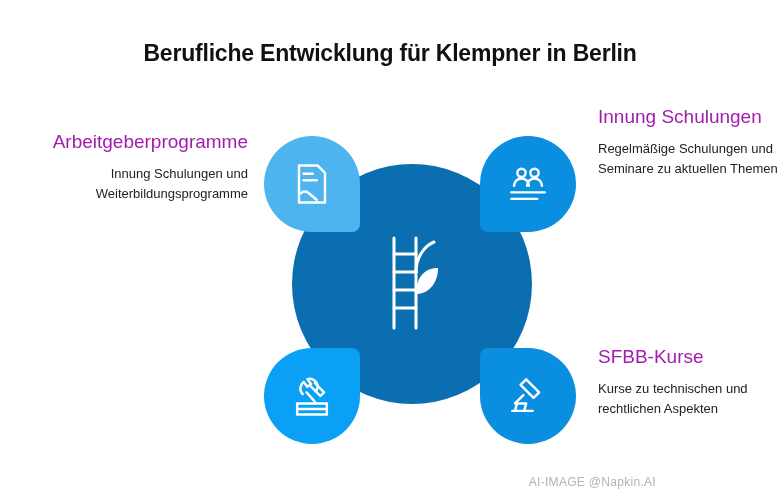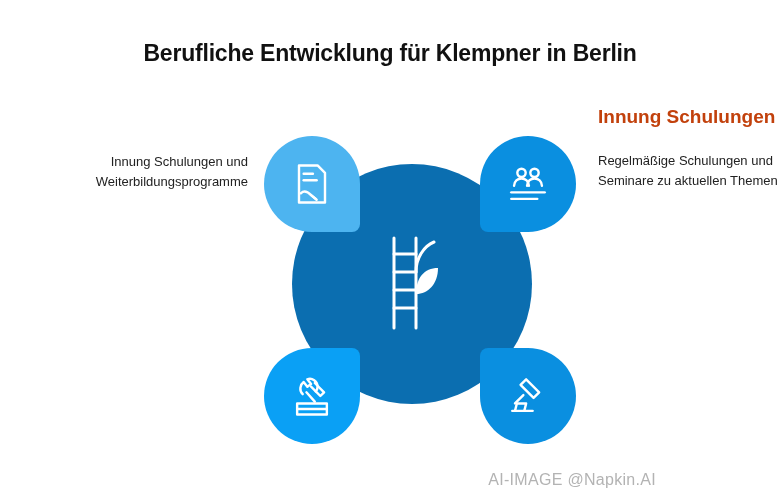--- a/index.html
+++ b/index.html
@@ -81,48 +81,48 @@
     background: #0a8fe0;
     border-radius: 8px 50% 50% 50%;
   }
   
   .label-block {
     position: absolute;
     color: #111111;
   }
   .label-head {
     font-size: 19px;
-    font-weight: bold;
-    color: #c2410c;
+    font-weight: normal;
+    color: #a21caf;
     line-height: 1.28;
   }
   .label-body {
     font-size: 13px;
     color: #222222;
     line-height: 1.5;
-    margin-top: 22px;
+    margin-top: 10px;
   }
   .right .label-head,
   .right .label-body {
     text-align: left;
   }
   .left .label-head,
   .left .label-body {
     text-align: right;
   }
   #blk-tl { left: 8px; top: 130px; width: 240px; }
   #blk-bl { left: 8px; top: 320px; width: 240px; }
   #blk-tr { left: 598px; top: 105px; width: 180px; }
   #blk-br { left: 598px; top: 345px; width: 180px; }
 
   .watermark {
     position: absolute;
     right: 10px;
     bottom: 8px;
-    font-size: 16px;
+    font-size: 12px;
     color: #b3b3b3;
     letter-spacing: 0.3px;
   }
 </style>
 </head>
 <body>
 
 <div id="canvas">
 
   <div class="title">Berufliche Entwicklung für Klempner in Berlin</div>
@@ -185,26 +185,31 @@
       <g fill="none" stroke="#ffffff" stroke-width="2.6" stroke-linecap="round" stroke-linejoin="round">
         <path d="M26 10 l14 14 -6 6 -14 -14 z"></path>
         <line x1="23" y1="27" x2="14" y2="36"></line>
         <path d="M11 44 h22"></path>
         <path d="M14 44 l2 -8 h10 l-2 8"></path>
       </g>
     </svg>
   </div>
 
   <div class="label-block left" id="blk-tl">
+    <div class="label-head">Arbeitgeberprogramme</div>
     <div class="label-body">Innung Schulungen und Weiterbildungsprogramme</div>
   </div>
 
   <div class="label-block left" id="blk-bl">
   </div>
 
   <div class="label-block right" id="blk-tr">
     <div class="label-head">Innung Schulungen</div>
     <div class="label-body">Regelmäßige Schulungen und Seminare zu aktuellen Themen</div>
   </div>
 
+  <div class="label-block right" id="blk-br">
+    <div class="label-head">SFBB-Kurse</div>
+    <div class="label-body">Kurse zu technischen und rechtlichen Aspekten</div>
+  </div>
 
   <div class="watermark">AI-IMAGE  @Napkin.AI</div>
 </div>
 
 </body></html>

